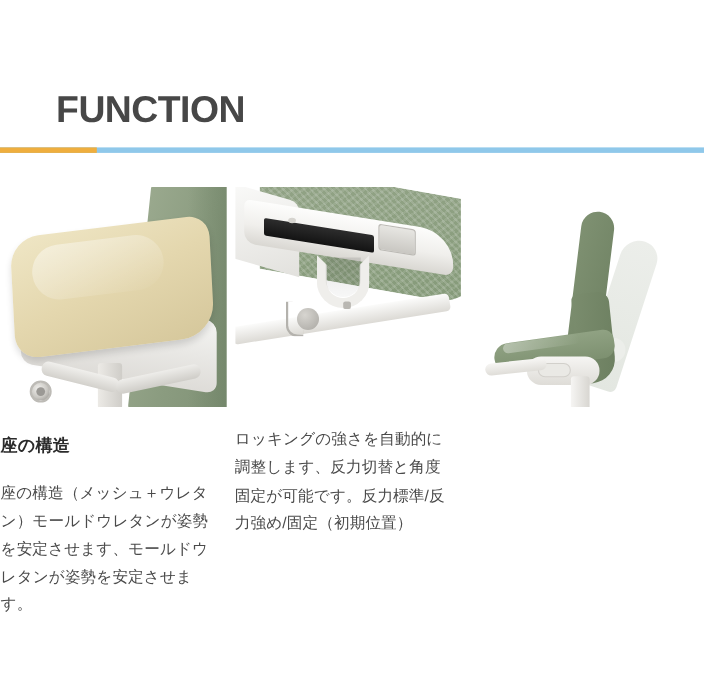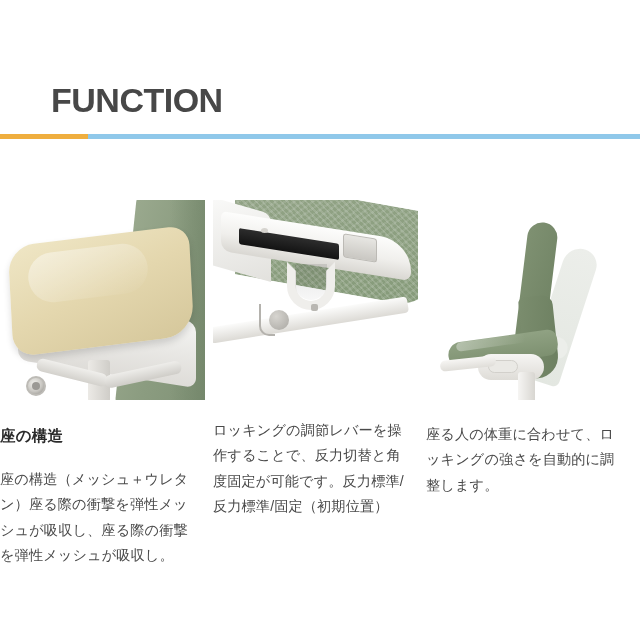--- a/index.html
+++ b/index.html
@@ -42,24 +42,25 @@
     top: 0;
     width: 88px;
     height: 5px;
     background: #efae3e;
   }
 
   
   .columns {
     position: absolute;
     left: 0;
-    top: 200px;
+    top: 170px;
     width: 640px;
     display: flex;
     gap: 0;
+    justify-content: center;
   }
   .col {
     width: 213px;
     padding-right: 0;
     box-sizing: border-box;
   }
 
   .figure {
     width: 205px;
     height: 200px;
@@ -390,52 +391,51 @@
       <div class="fig-layer f1-cushion-hl"></div>
       <div class="fig-layer f1-post"></div>
       <div class="fig-layer f1-leg-a"></div>
       <div class="fig-layer f1-leg-b"></div>
       <div class="fig-layer f1-caster"></div>
       <div class="fig-layer f1-caster-in"></div>
     </div>
     <div class="col-heading">
       <div>座の構造</div>
     </div>
-    <div class="col-body">座の構造（メッシュ＋ウレタン）座る際の衝撃を弾性メッシュが吸収し、座る際の衝撃を弾性メッシュが吸収し。</div>
+    <div class="col-body">座の構造（メッシュ＋ウレタン）モールドウレタンが姿勢を安定させます、モールドウレタンが姿勢を安定させます。</div>
   </div>
 
   <div class="col">
     <div class="figure">
       <div class="fig-layer f2-green"></div>
       <div class="fig-layer f2-panel-left"></div>
       <div class="fig-layer f2-arm"></div>
       <div class="fig-layer f2-black-strip"></div>
       <div class="fig-layer f2-lever-box"></div>
       <div class="fig-layer f2-hook"></div>
       <div class="fig-layer f2-hook-shade"></div>
       <div class="fig-layer f2-bar"></div>
       <div class="fig-layer f2-pin"></div>
       <div class="fig-layer f2-knob"></div>
       <div class="fig-layer f2-screw"></div>
       <div class="fig-layer f2-dot"></div>
     </div>
-    <div class="col-body">ロッキングの調節レバーを操作することで、反力切替と角度固定が可能です。反力標準/反力標準/固定（初期位置）</div>
+    <div class="col-body">ロッキングの強さを自動的に調整します、反力切替と角度固定が可能です。反力標準/反力強め/固定（初期位置）</div>
   </div>
 
   <div class="col">
     <div class="figure">
       <div class="fig-layer f3-ghost-back"></div>
       <div class="fig-layer f3-ghost-seat"></div>
       <div class="fig-layer f3-back"></div>
       <div class="fig-layer f3-back-curve"></div>
       <div class="fig-layer f3-seat"></div>
       <div class="fig-layer f3-seat-hl"></div>
       <div class="fig-layer f3-mech"></div>
       <div class="fig-layer f3-mech-hole"></div>
       <div class="fig-layer f3-arm"></div>
       <div class="fig-layer f3-column"></div>
     </div>
     <div class="col-heading">
     </div>
-    <div class="col-body">座る人の体重に合わせて、ロッキングの強さを自動的に調整します。</div>
   </div>
 
 </div>
 
 </body></html>

